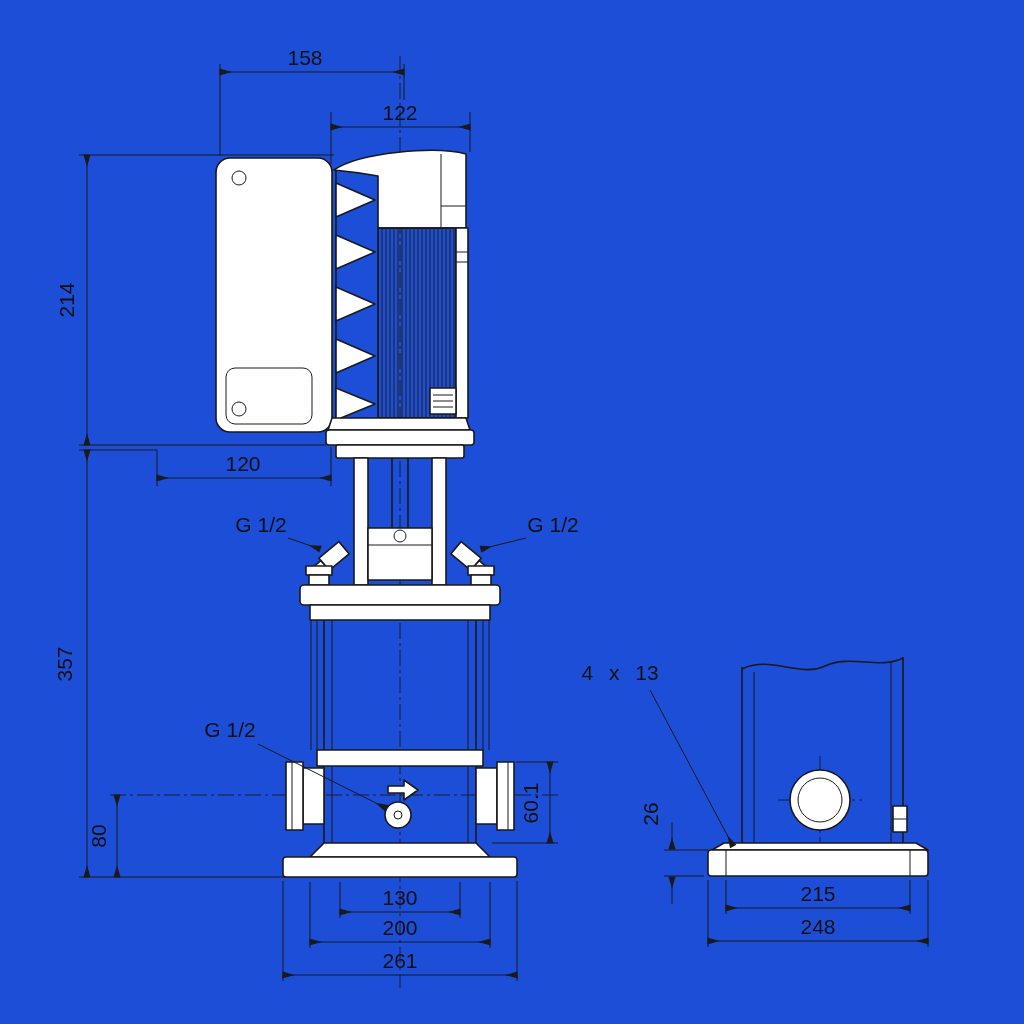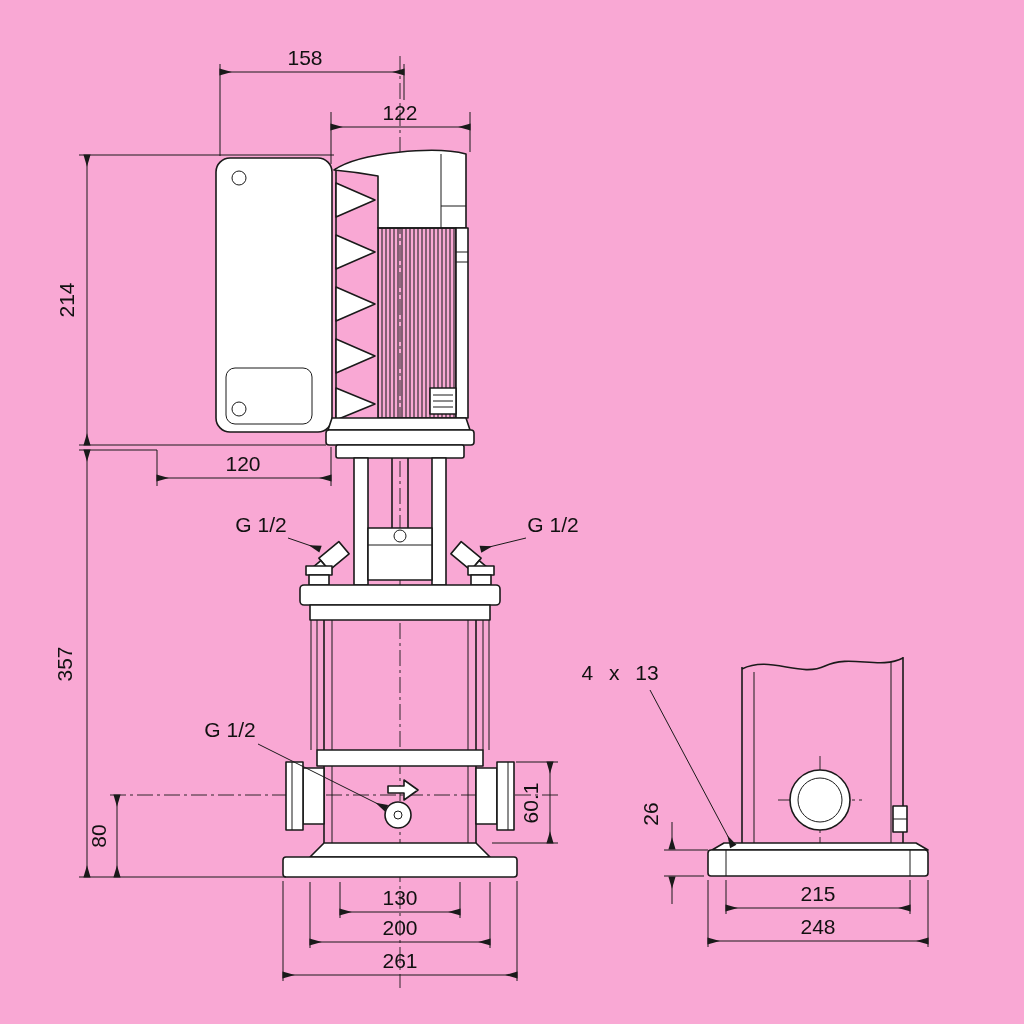--- a/index.html
+++ b/index.html
@@ -1,16 +1,16 @@
 <!DOCTYPE html>
 <html><head>
 <meta charset="utf-8">
 <style>
   html,body{margin:0;padding:0;background:#ffffff;}
-  .canvas{position:relative;width:1024px;height:1024px;background:#f9a8d4;overflow:hidden;}
+  .canvas{position:relative;width:1024px;height:1024px;background:#1d4ed8;overflow:hidden;}
   svg{display:block;}
   text{font-family:"Liberation Sans","DejaVu Sans",sans-serif;font-size:21px;fill:#111111;}
   .rot{font-size:21px;}
   .wide{word-spacing:10px;}
   .outline{stroke:#1a1a1a;stroke-width:1.6;fill:none;stroke-linejoin:round;}
   .owhite{stroke:#1a1a1a;stroke-width:1.6;fill:#ffffff;stroke-linejoin:round;}
   .thin{stroke:#1a1a1a;stroke-width:1;fill:none;}
   .cl{stroke:#1a1a1a;stroke-width:0.9;fill:none;stroke-dasharray:16 4 3 4;}
 </style>
 </head>

